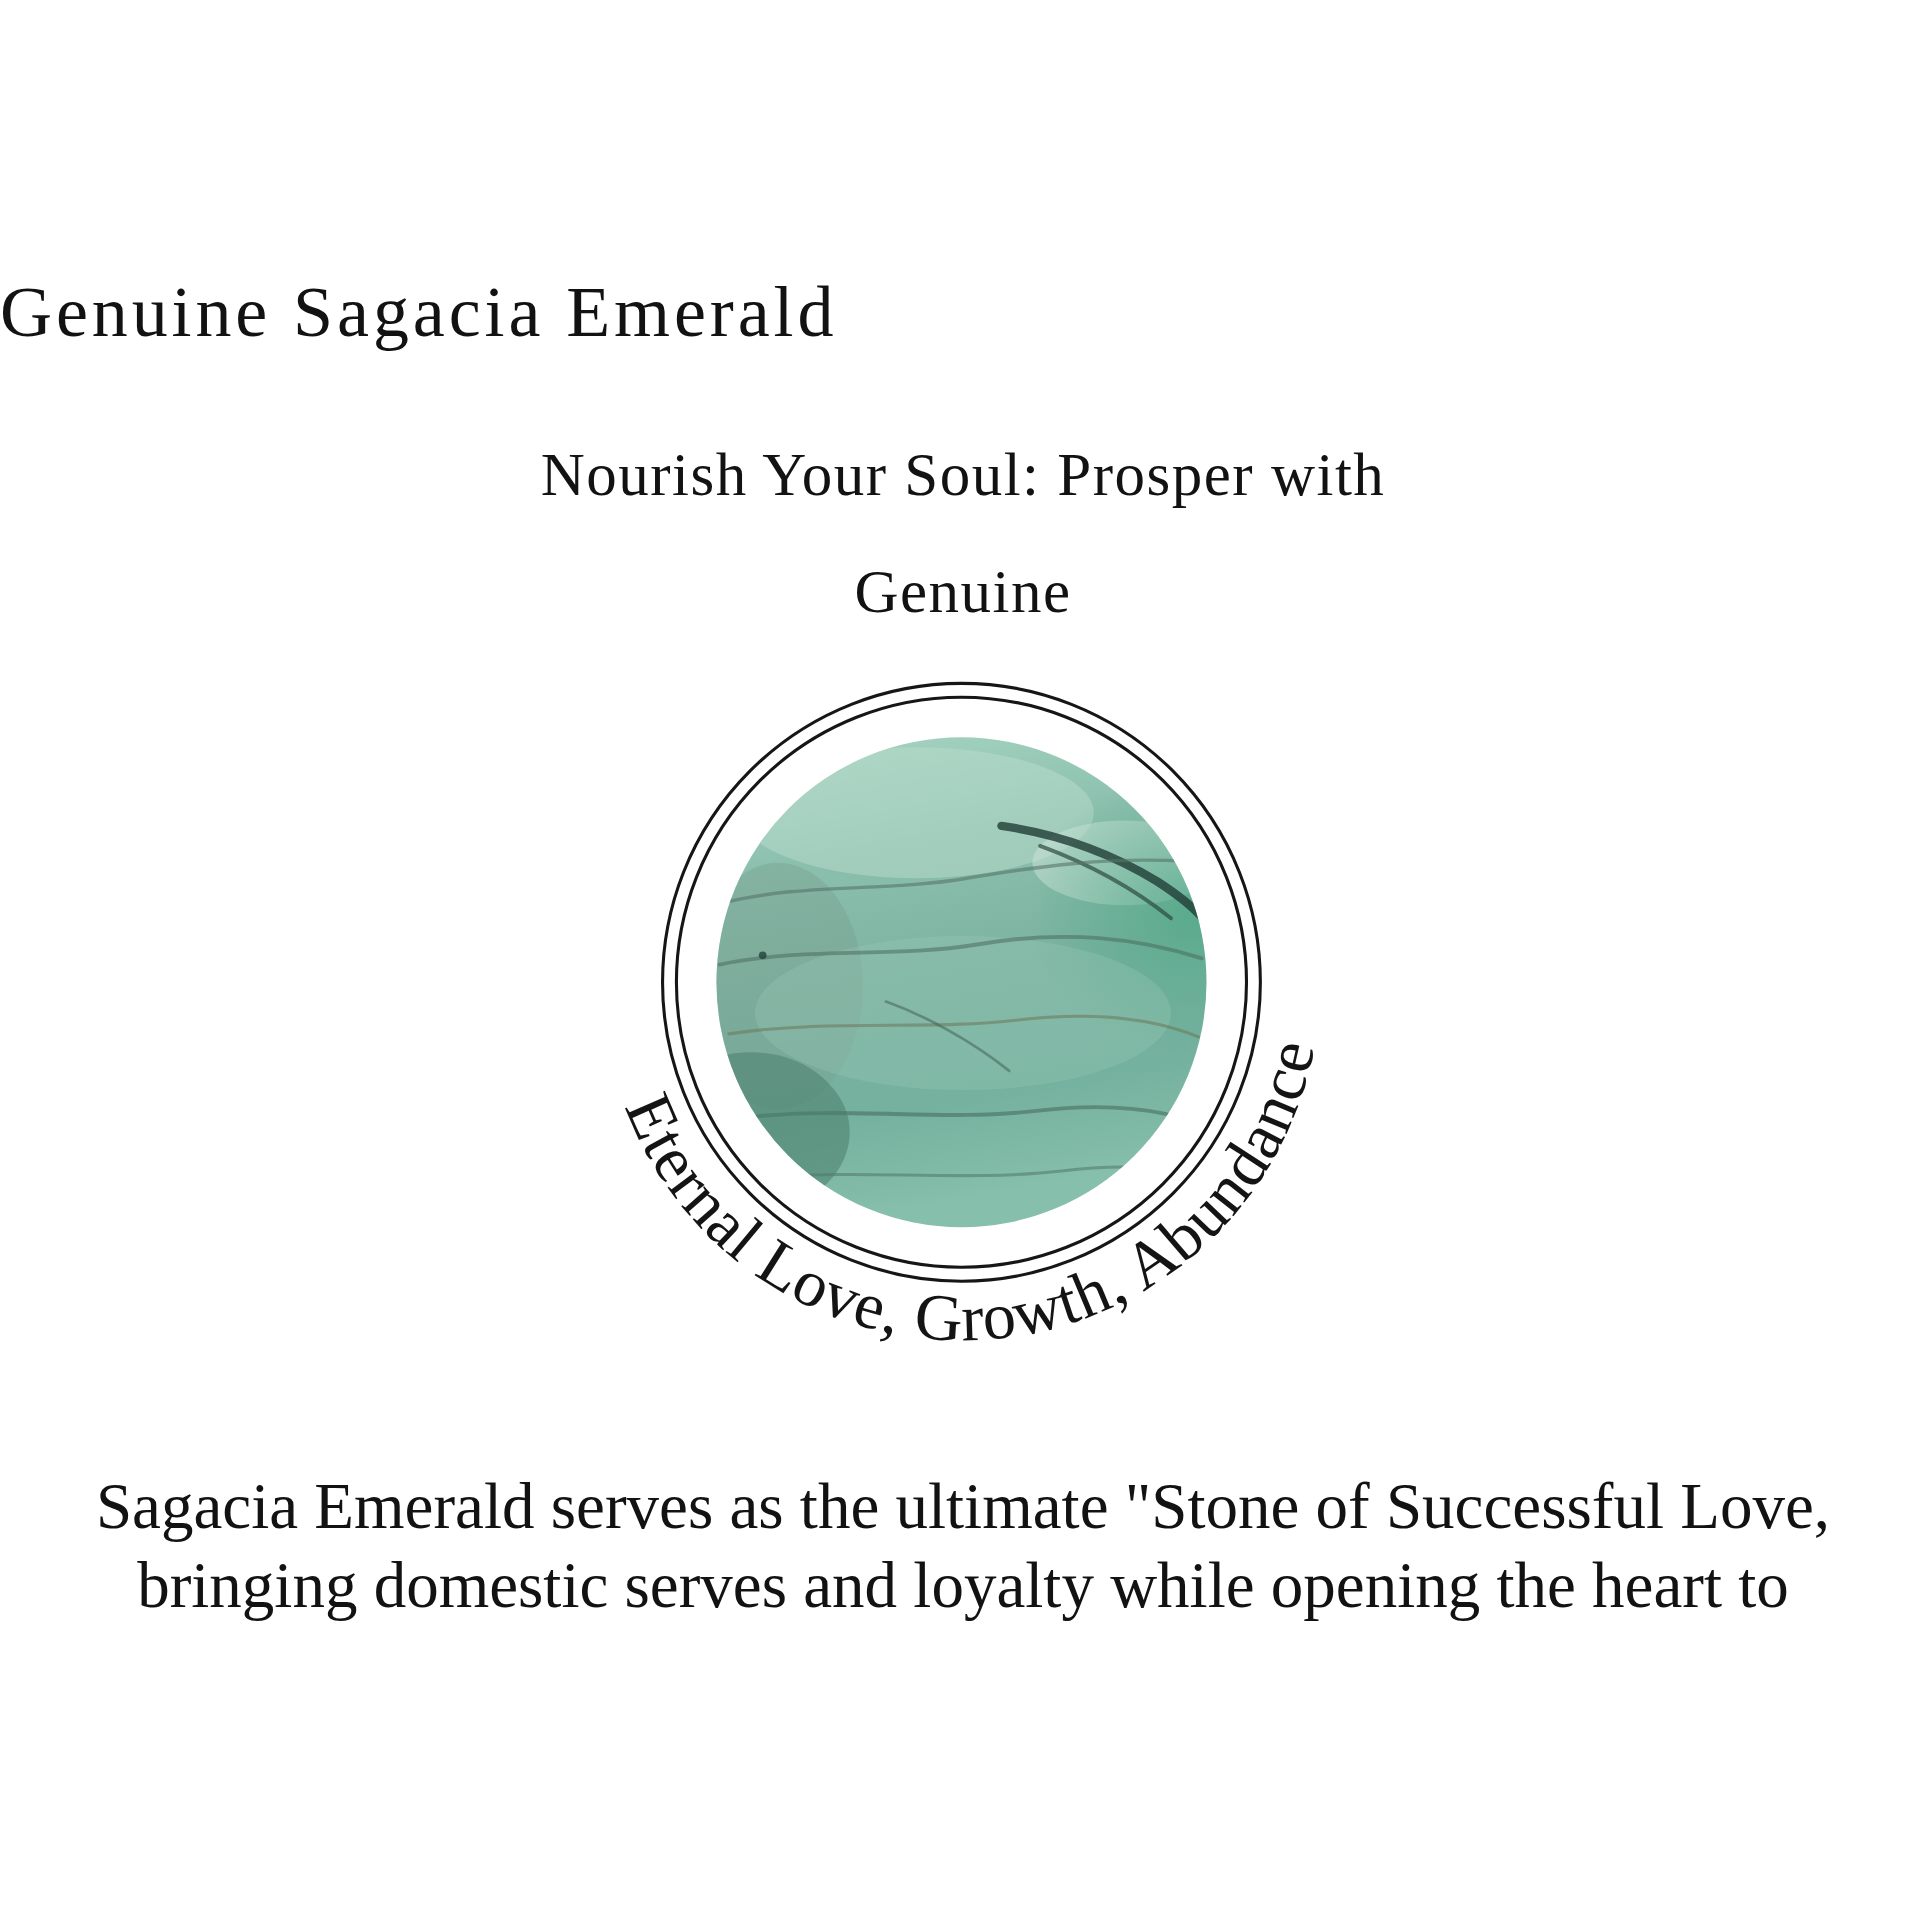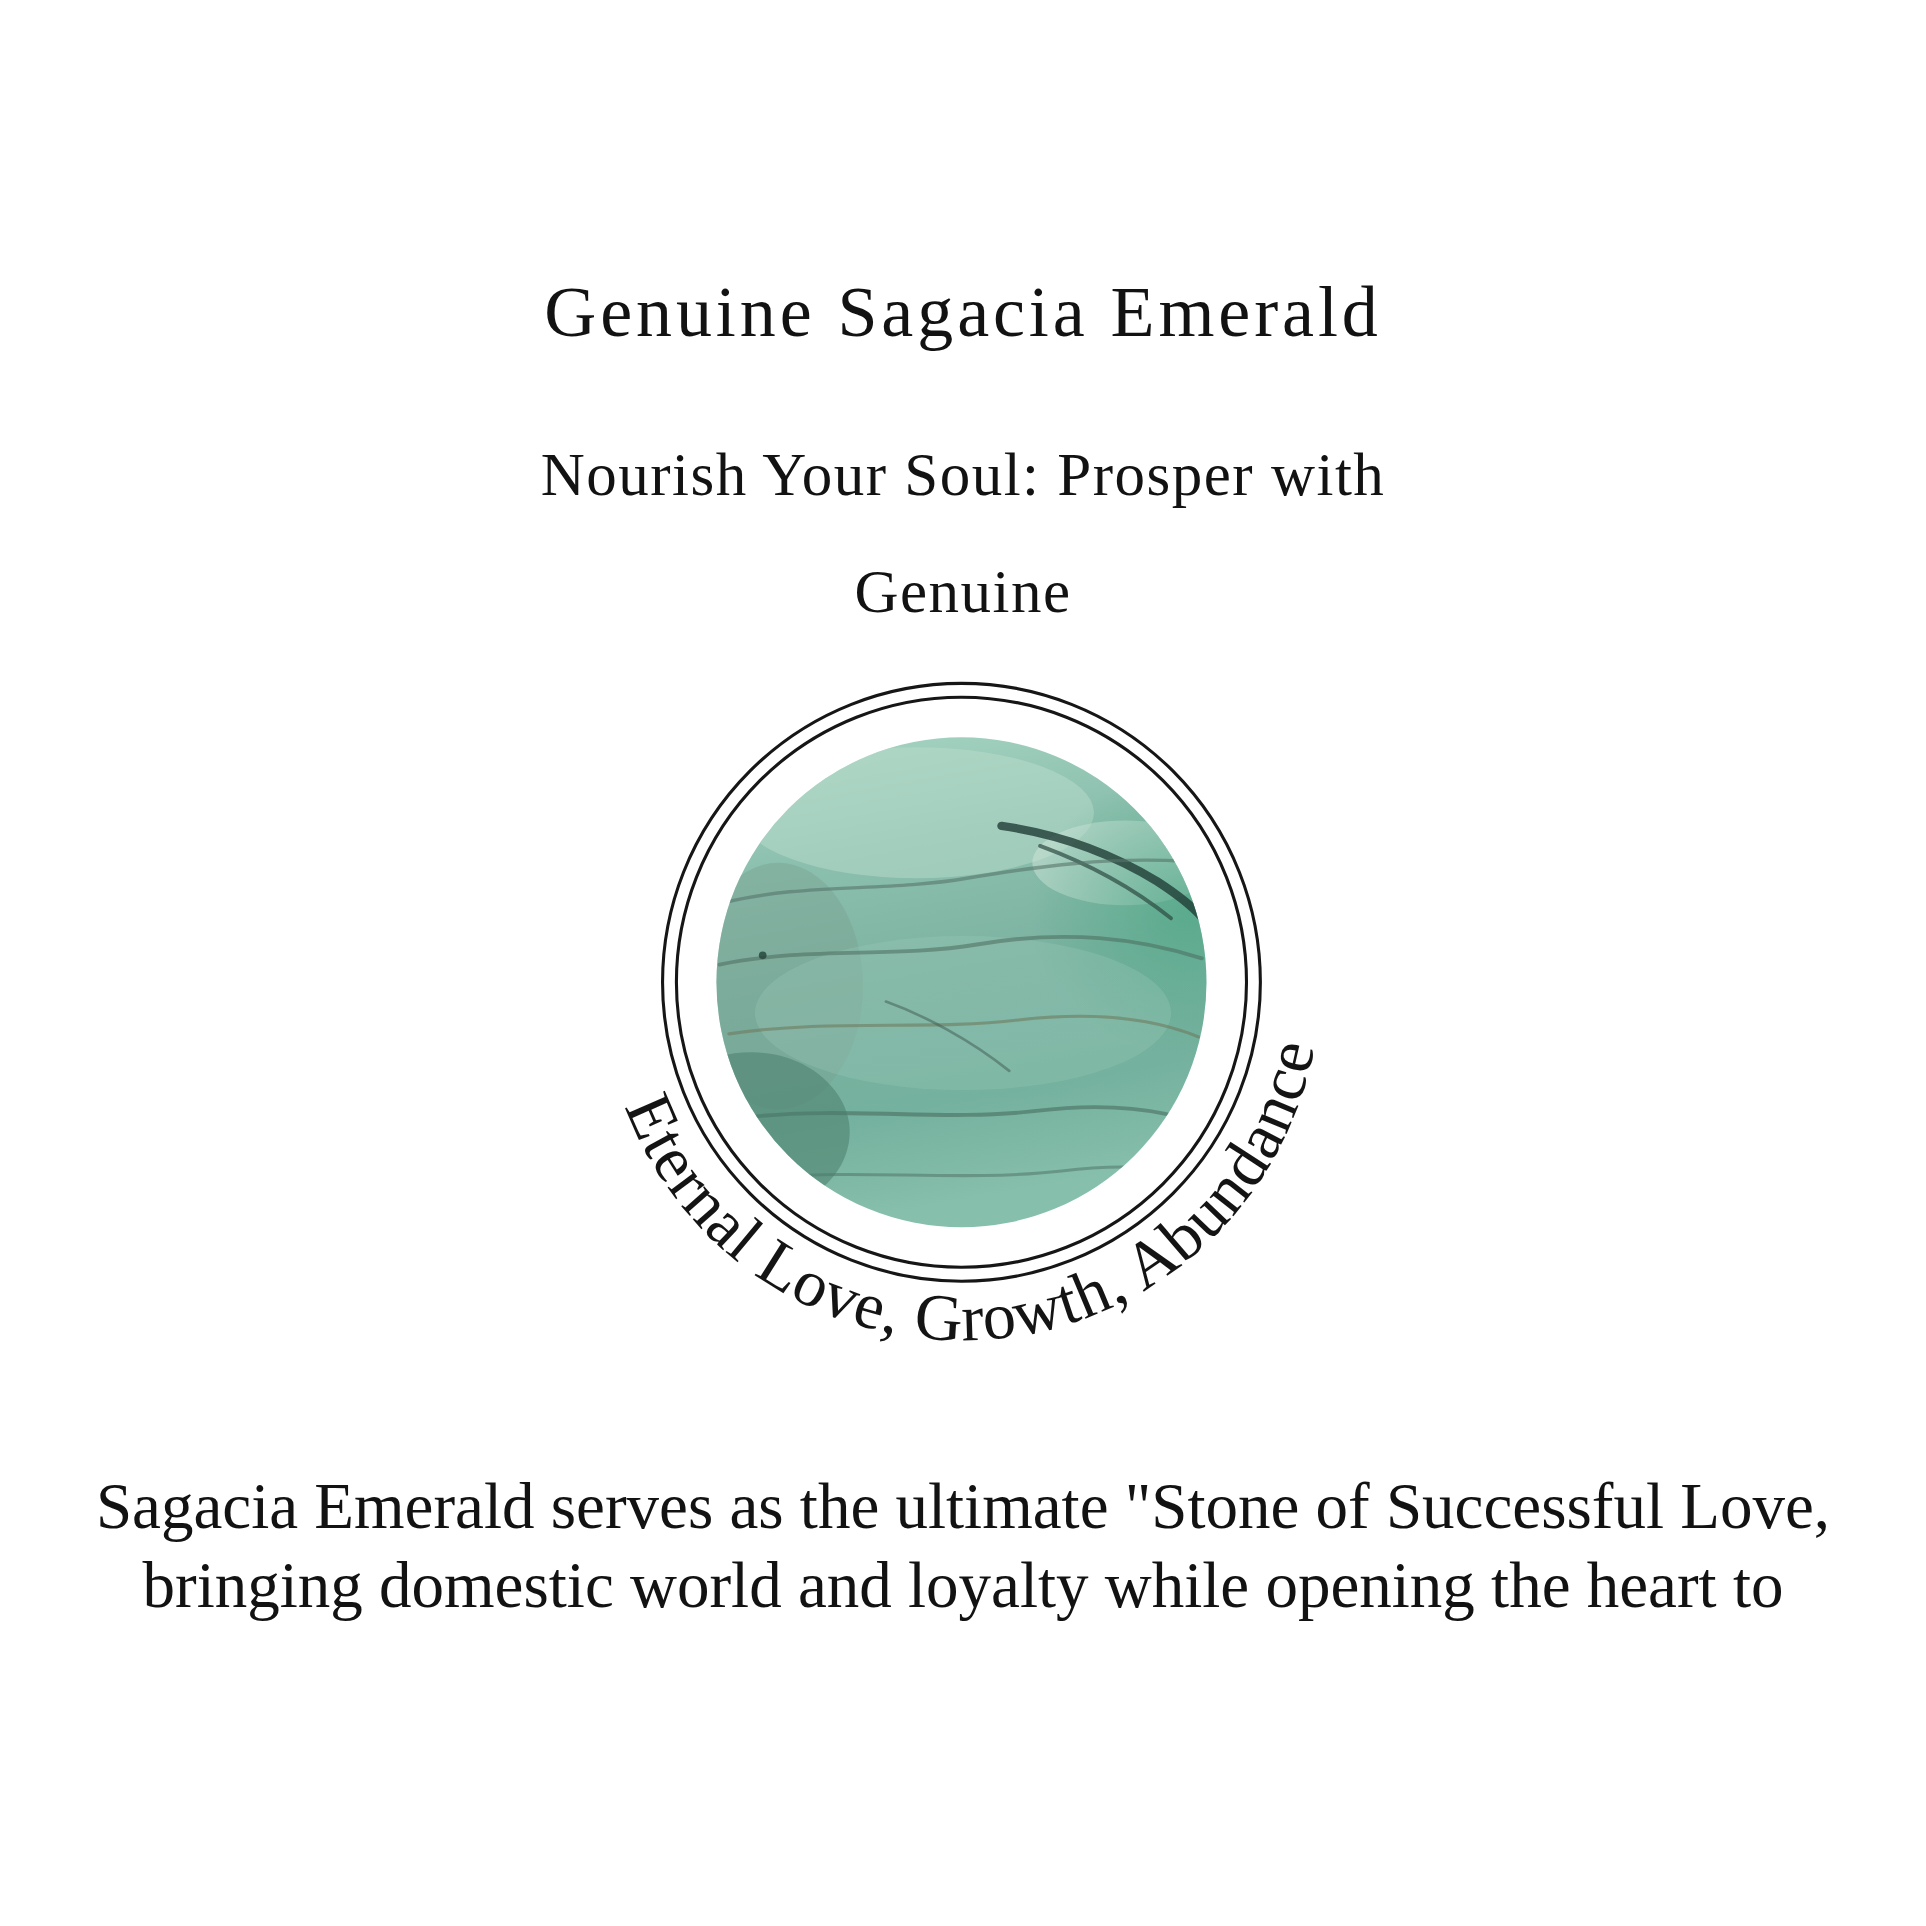--- a/index.html
+++ b/index.html
@@ -14,21 +14,21 @@
     background: #ffffff;
     overflow: hidden;
     font-family: "Liberation Serif", "DejaVu Serif", serif;
     color: #121212;
   }
   .eyebrow {
     position: absolute;
     top: 276px;
     left: 0;
     width: 100%;
-    text-align: center;
+    text-align: left;
     font-size: 72px;
     line-height: 1;
     letter-spacing: 3.9px;
     white-space: nowrap;
   }
   .headline {
     position: absolute;
     top: 416px;
     left: 0;
     width: 100%;
@@ -125,17 +125,17 @@
       <circle cx="990" cy="1240" r="5" fill="#23423a" opacity="0.8"></circle>
     </g>
 
     <text class="arc-text" text-anchor="middle">
       <textPath href="#captionArc" startOffset="50%">Eternal Love, Growth, Abundance</textPath>
     </text>
   </svg>
 
   <div class="description">
     <div class="desc-line">Sagacia Emerald serves as the ultimate "Stone of Successful Love,</div>
-    <div class="desc-line">bringing domestic world and loyalty while opening the heart to</div>
+    <div class="desc-line">bringing domestic serves and loyalty while opening the heart to</div>
   </div>
 
 </div>
 
 
 </body></html>

